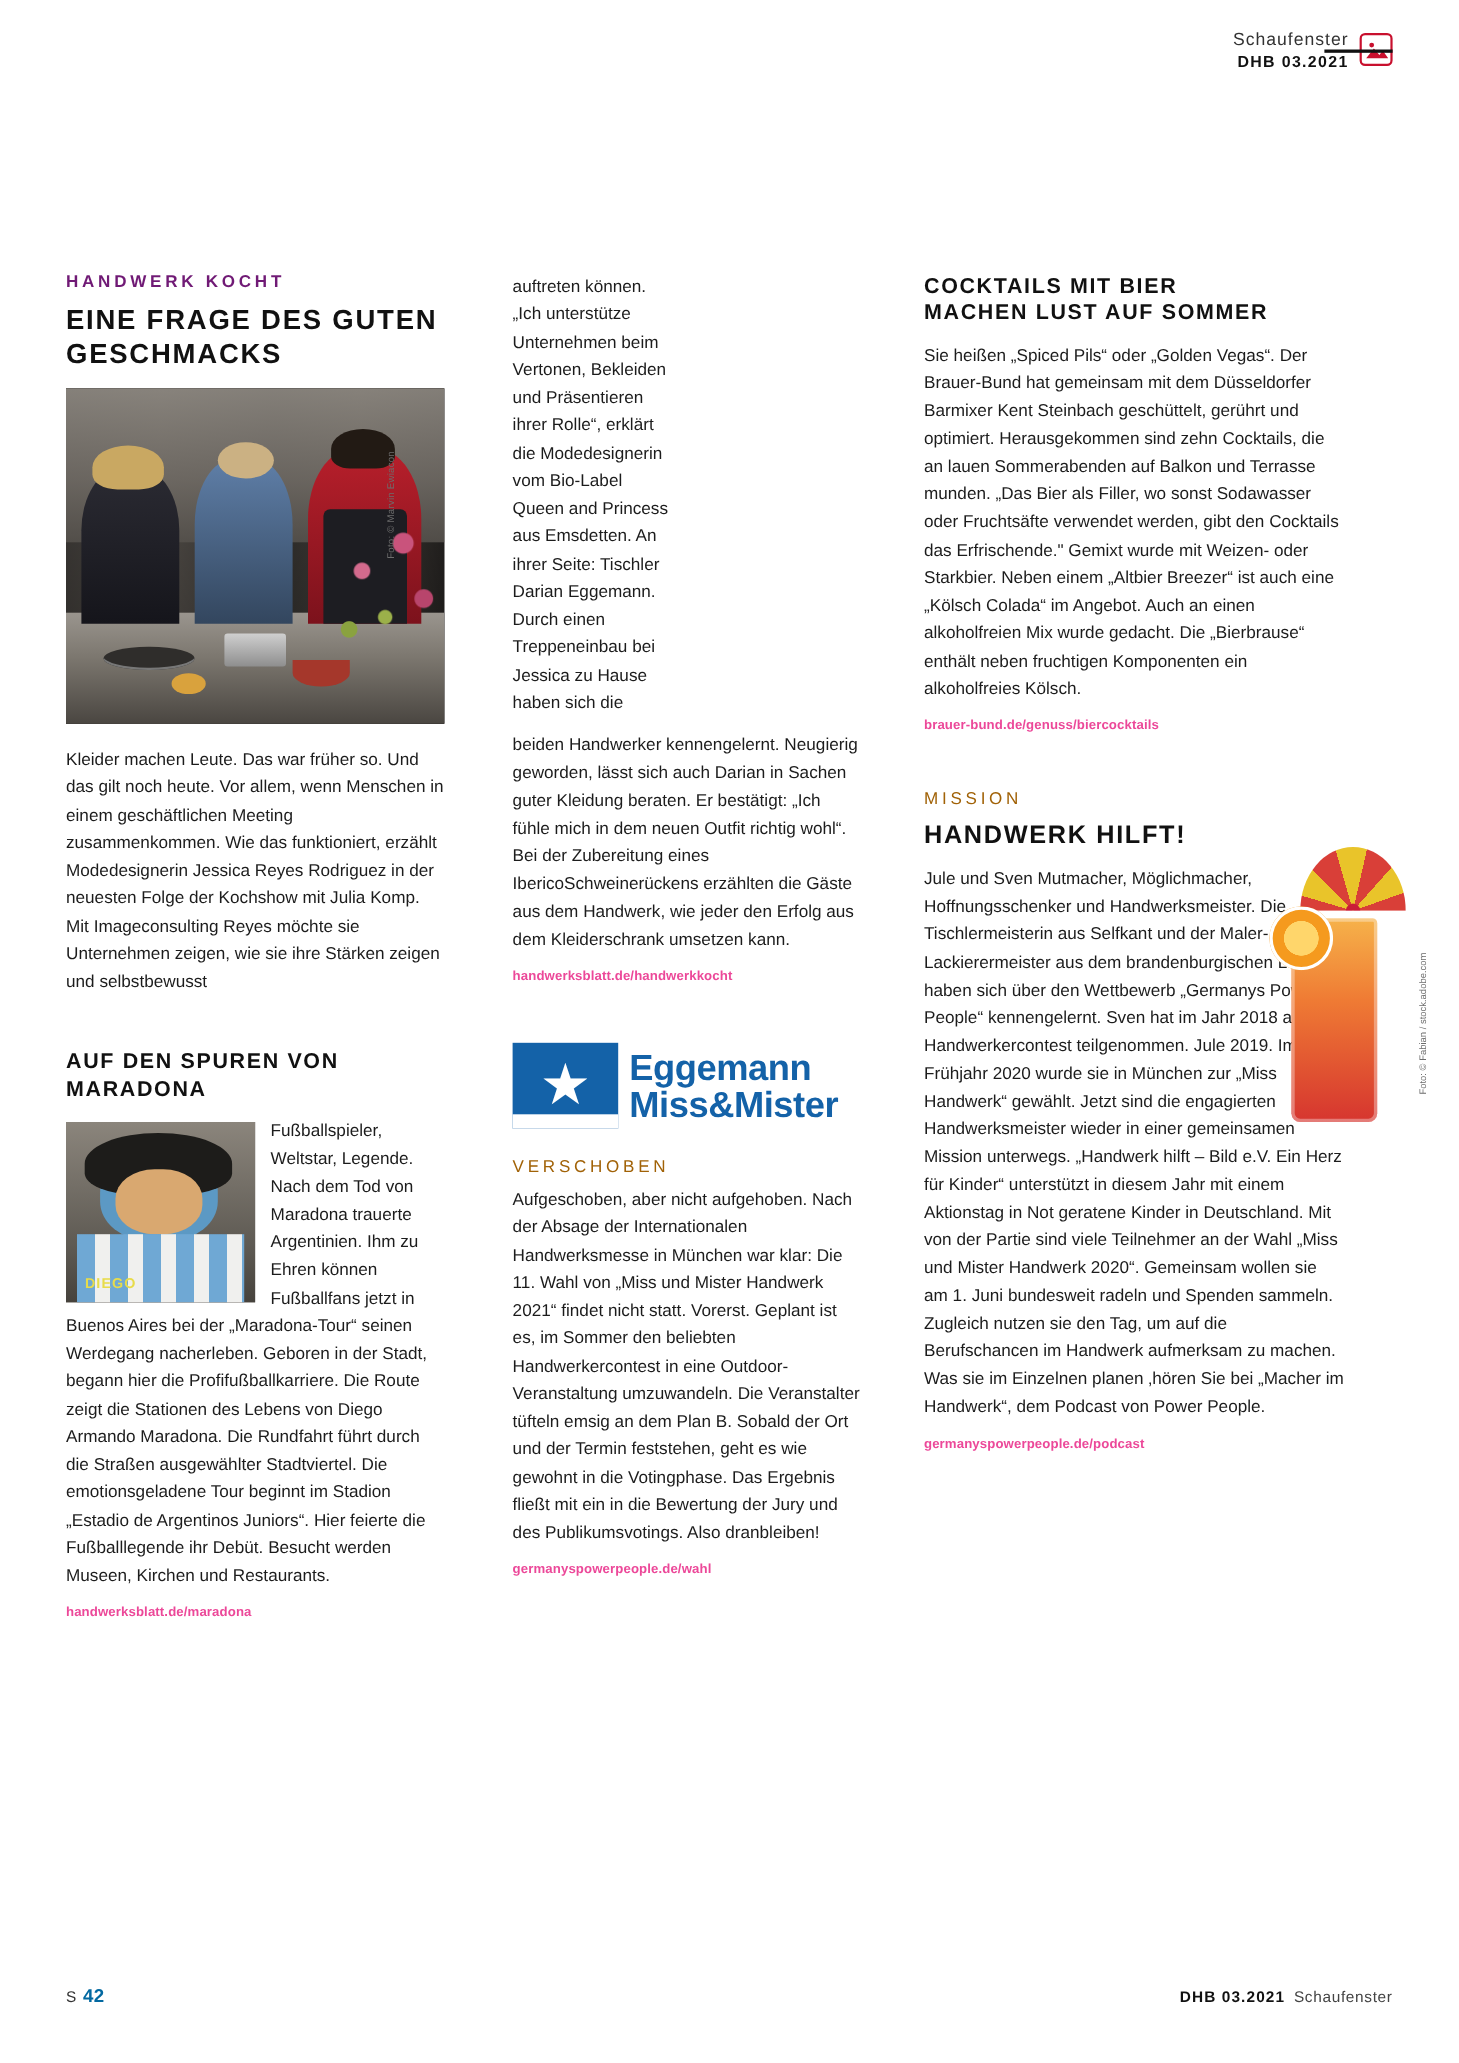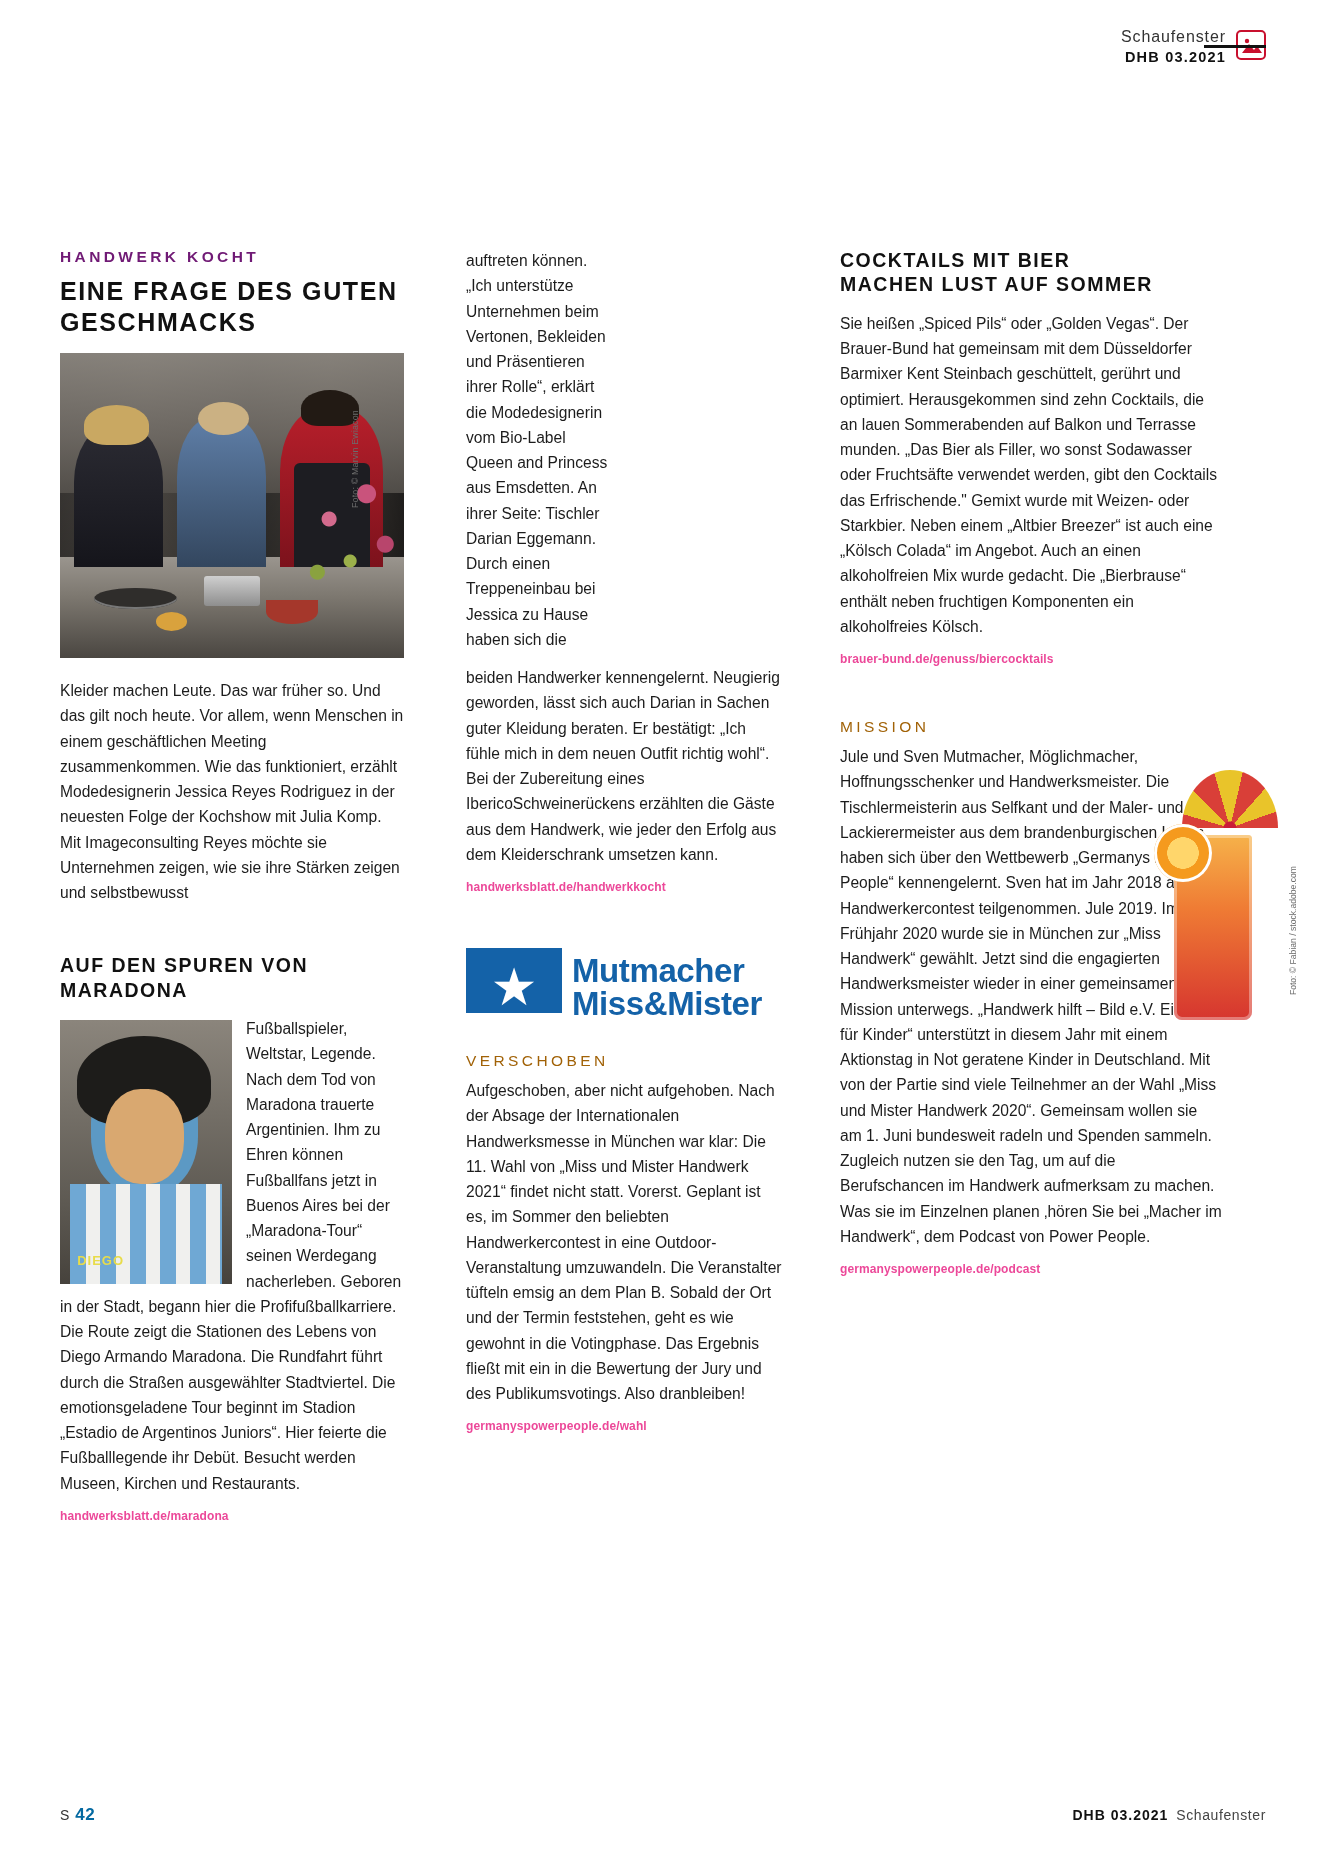--- a/index.html
+++ b/index.html
@@ -171,21 +171,21 @@
     font-size: 8.8px;
     color: #6d6d6d;
     letter-spacing: .2px;
     white-space: nowrap;
   }
 
   
   .photo-maradona {
     position: relative;
     float: left;
-    width: 172px; height: 264px;
+    width: 172px; height: 164px;
     margin: 4px 14px 6px 0;
     overflow: hidden;
     background: #6e6a63;
   }
   .pm-wall {
     position:absolute; inset:0;
     background:
       linear-gradient(180deg,#8b857c,#5d5952 70%, #46423c),
       repeating-linear-gradient(90deg, rgba(0,0,0,.05) 0 12px, rgba(255,255,255,.03) 12px 24px);
   }
@@ -353,21 +353,21 @@
       <p class="body">beiden Handwerker kennengelernt. Neugierig geworden, lässt sich auch Darian in Sachen guter Kleidung beraten. Er bestätigt: „Ich fühle mich in dem neuen Outfit richtig wohl“. Bei der Zubereitung eines IbericoSchweinerückens erzählten die Gäste aus dem Handwerk, wie jeder den Erfolg aus dem Kleiderschrank umsetzen kann.</p>
       <p class="url">handwerksblatt.de/handwerkkocht</p>
     </div>
 
     <div class="logo-mm" style="margin-top:54px;">
       <div class="logo-flag">
         <span class="star">★</span>
         <span class="band"></span>
       </div>
       <div class="logo-words">
-        <div class="l1">Mutmacher</div>
+        <div class="l1">Eggemann</div>
         <div class="l2">Miss&amp;Mister</div>
       </div>
     </div>
 
     <div class="block">
       <div class="kicker-dark">VERSCHOBEN</div>
       <p class="body">Aufgeschoben, aber nicht aufgehoben. Nach der Absage der Internationalen Handwerksmesse in München war klar: Die 11. Wahl von „Miss und Mister Handwerk 2021“ findet nicht statt. Vorerst. Geplant ist es, im Sommer den beliebten Handwerkercontest in eine Outdoor-Veranstaltung umzuwandeln. Die Veranstalter tüfteln emsig an dem Plan B. Sobald der Ort und der Termin feststehen, geht es wie gewohnt in die Votingphase. Das Ergebnis fließt mit ein in die Bewertung der Jury und des Publikumsvotings. Also dranbleiben!</p>
       <p class="url">germanyspowerpeople.de/wahl</p>
     </div>
   </div>
@@ -377,20 +377,21 @@
       <h3 class="head-sm">
         <span>COCKTAILS MIT BIER</span><br>
         <span>MACHEN LUST AUF SOMMER</span>
       </h3>
       <p class="body">Sie heißen „Spiced Pils“ oder „Golden Vegas“. Der Brauer-Bund hat gemeinsam mit dem Düsseldorfer Barmixer Kent Steinbach geschüttelt, gerührt und optimiert. Herausgekommen sind zehn Cocktails, die an lauen Sommerabenden auf Balkon und Terrasse munden. „Das Bier als Filler, wo sonst Sodawasser oder Fruchtsäfte verwendet werden, gibt den Cocktails das Erfrischende." Gemixt wurde mit Weizen- oder Starkbier. Neben einem „Altbier Breezer“ ist auch eine „Kölsch Colada“ im Angebot. Auch an einen alkoholfreien Mix wurde gedacht. Die „Bierbrause“ enthält neben fruchtigen Komponenten ein alkoholfreies Kölsch.</p>
       <p class="url">brauer-bund.de/genuss/biercocktails</p>
     </div>
 
     <div class="block" style="margin-top:52px;">
       <div class="kicker-dark">MISSION</div>
+      <h3 class="head-sm" style="font-size:23px;">HANDWERK HILFT!</h3>
       <p class="body">Jule und Sven Mutmacher, Möglichmacher, Hoffnungsschenker und Handwerksmeister. Die Tischlermeisterin aus Selfkant und der Maler- und Lackierermeister aus dem brandenburgischen Lebus haben sich über den Wettbewerb „Germanys Power People“ kennengelernt. Sven hat im Jahr 2018 an dem Handwerkercontest teilgenommen. Jule 2019. Im Frühjahr 2020 wurde sie in München zur „Miss Handwerk“ gewählt. Jetzt sind die engagierten Handwerksmeister wieder in einer gemeinsamen Mission unterwegs. „Handwerk hilft – Bild e.V. Ein Herz für Kinder“ unterstützt in diesem Jahr mit einem Aktionstag in Not geratene Kinder in Deutschland. Mit von der Partie sind viele Teilnehmer an der Wahl „Miss und Mister Handwerk 2020“. Gemeinsam wollen sie am 1. Juni bundesweit radeln und Spenden sammeln. Zugleich nutzen sie den Tag, um auf die Berufschancen im Handwerk aufmerksam zu machen. Was sie im Einzelnen planen ‚hören Sie bei „Macher im Handwerk“, dem Podcast von Power People.</p>
       <p class="url">germanyspowerpeople.de/podcast</p>
     </div>
   </div>
 
   <div class="cocktail">
     <div class="ck-umbrella"></div>
     <div class="ck-glass"></div>
     <div class="ck-orange"></div>
     <div class="ck-credit">Foto: © Fabian / stock.adobe.com</div>

